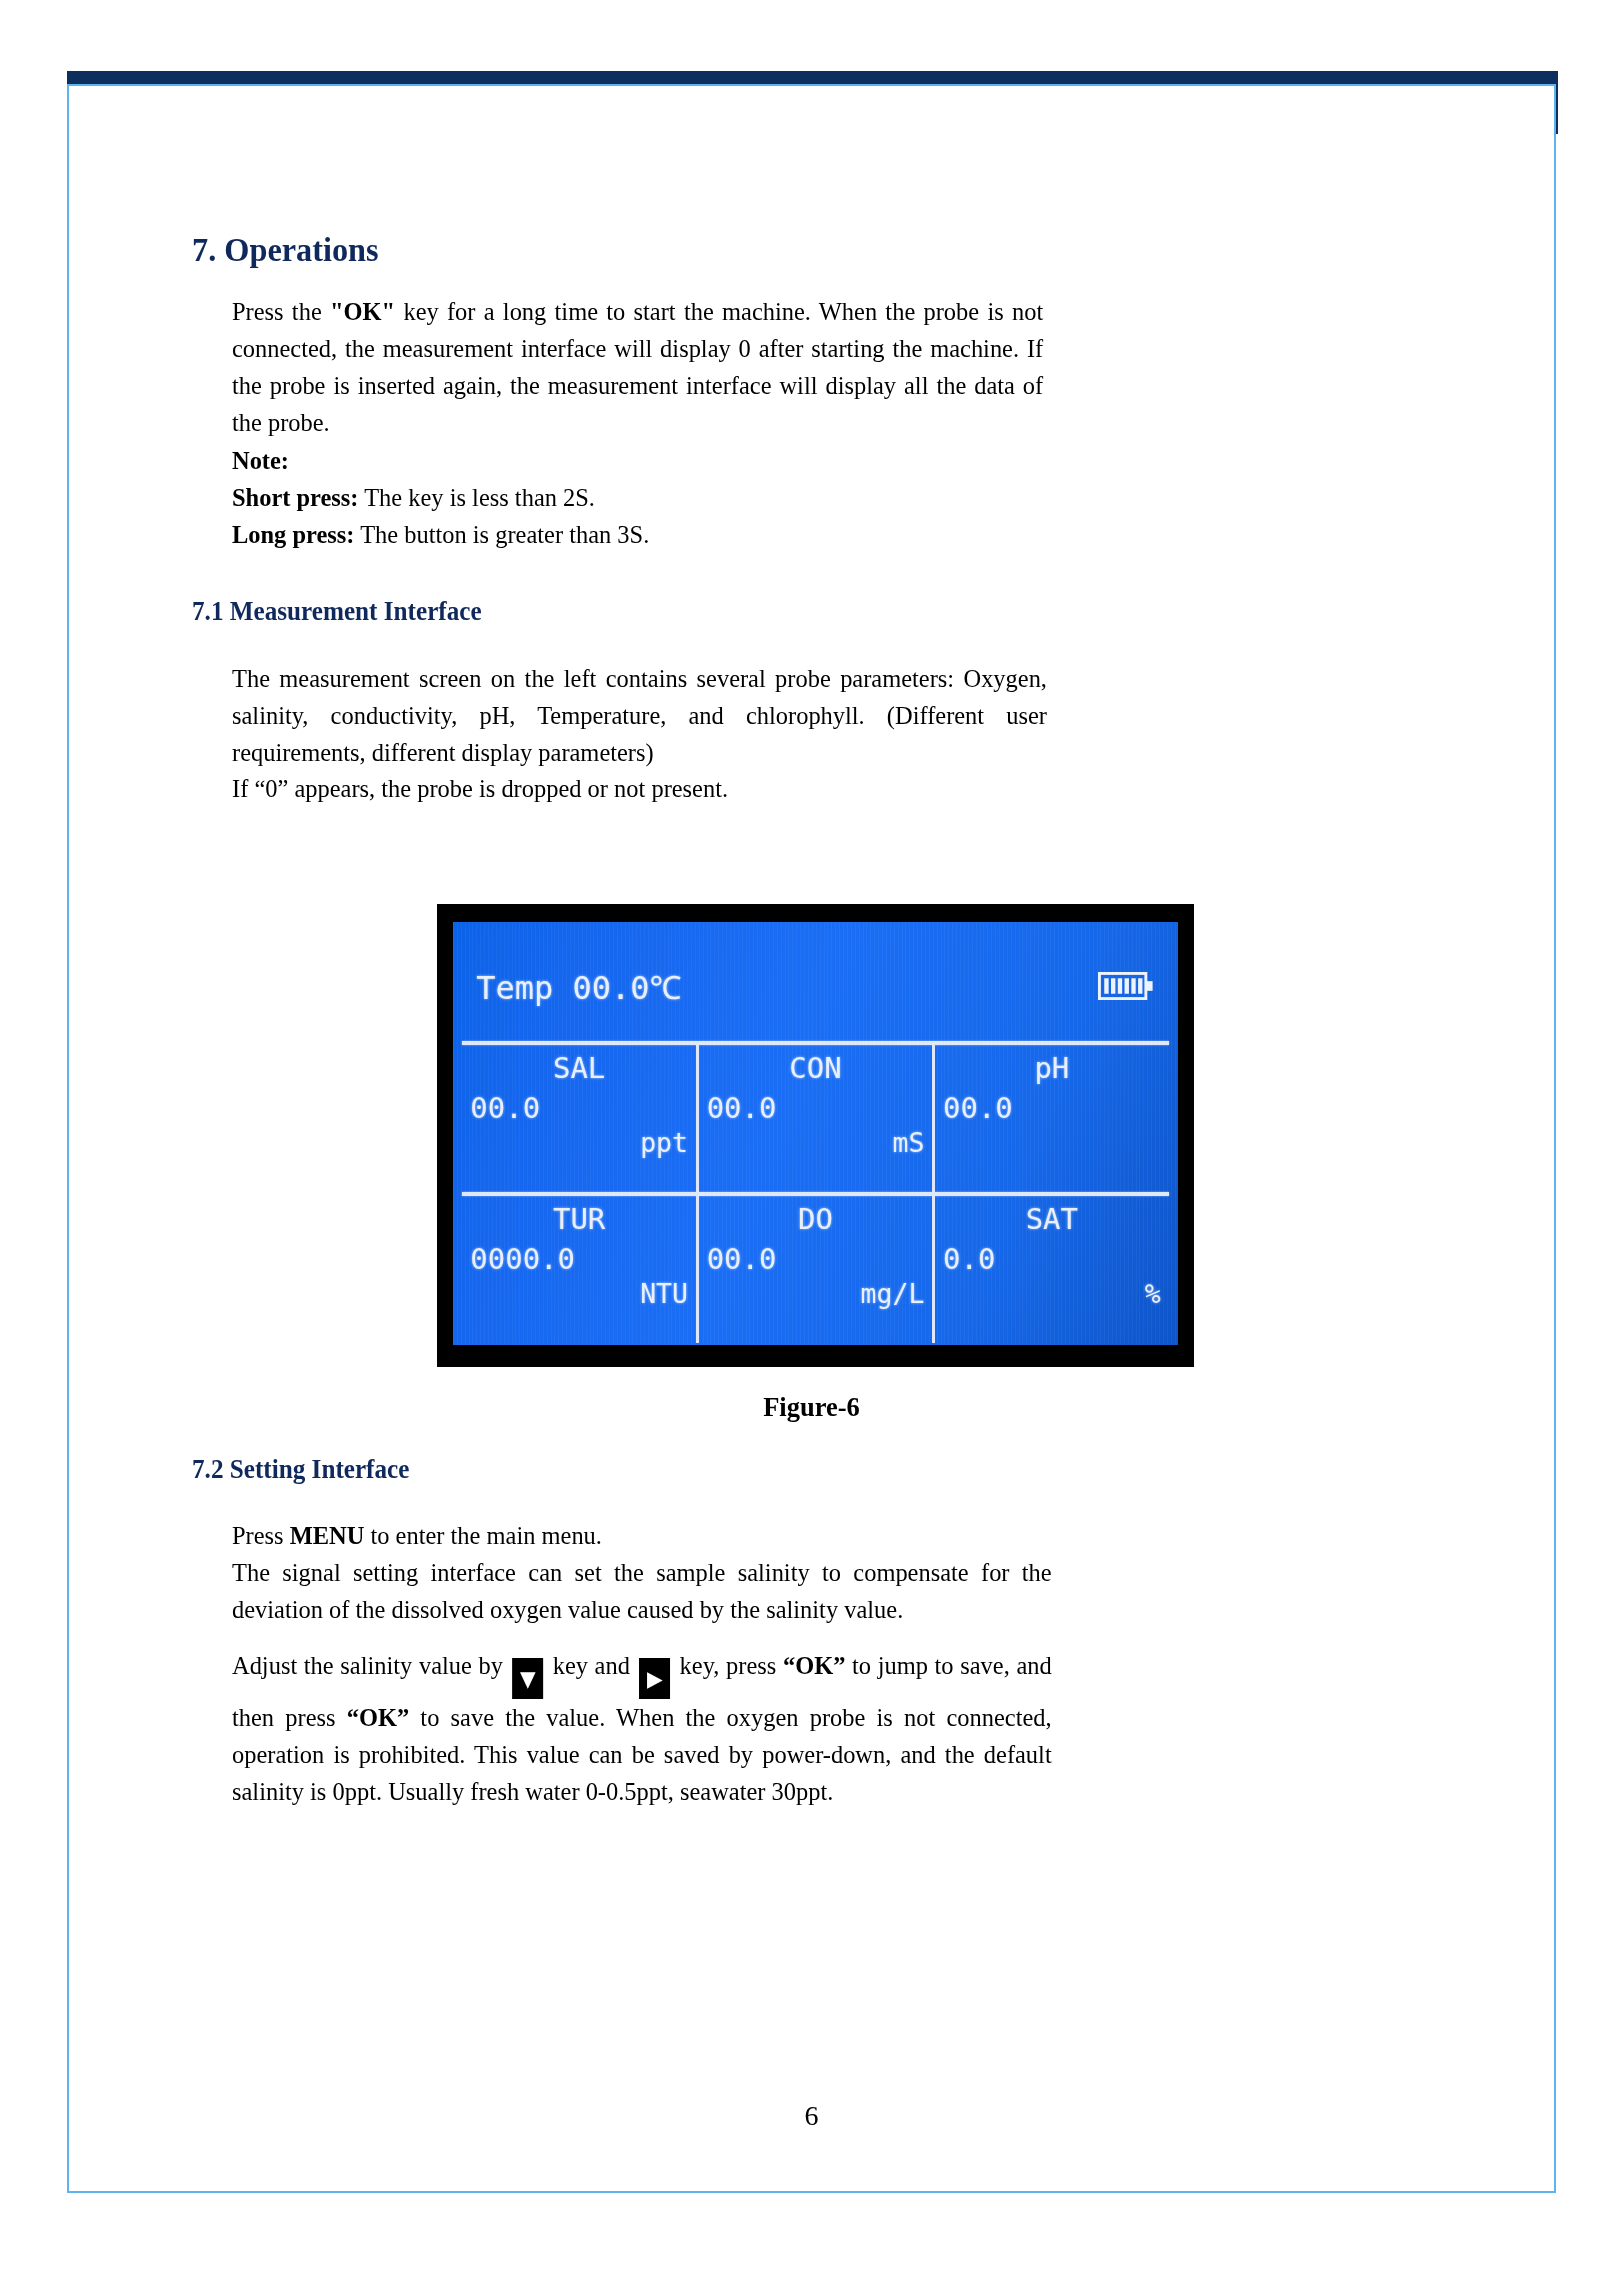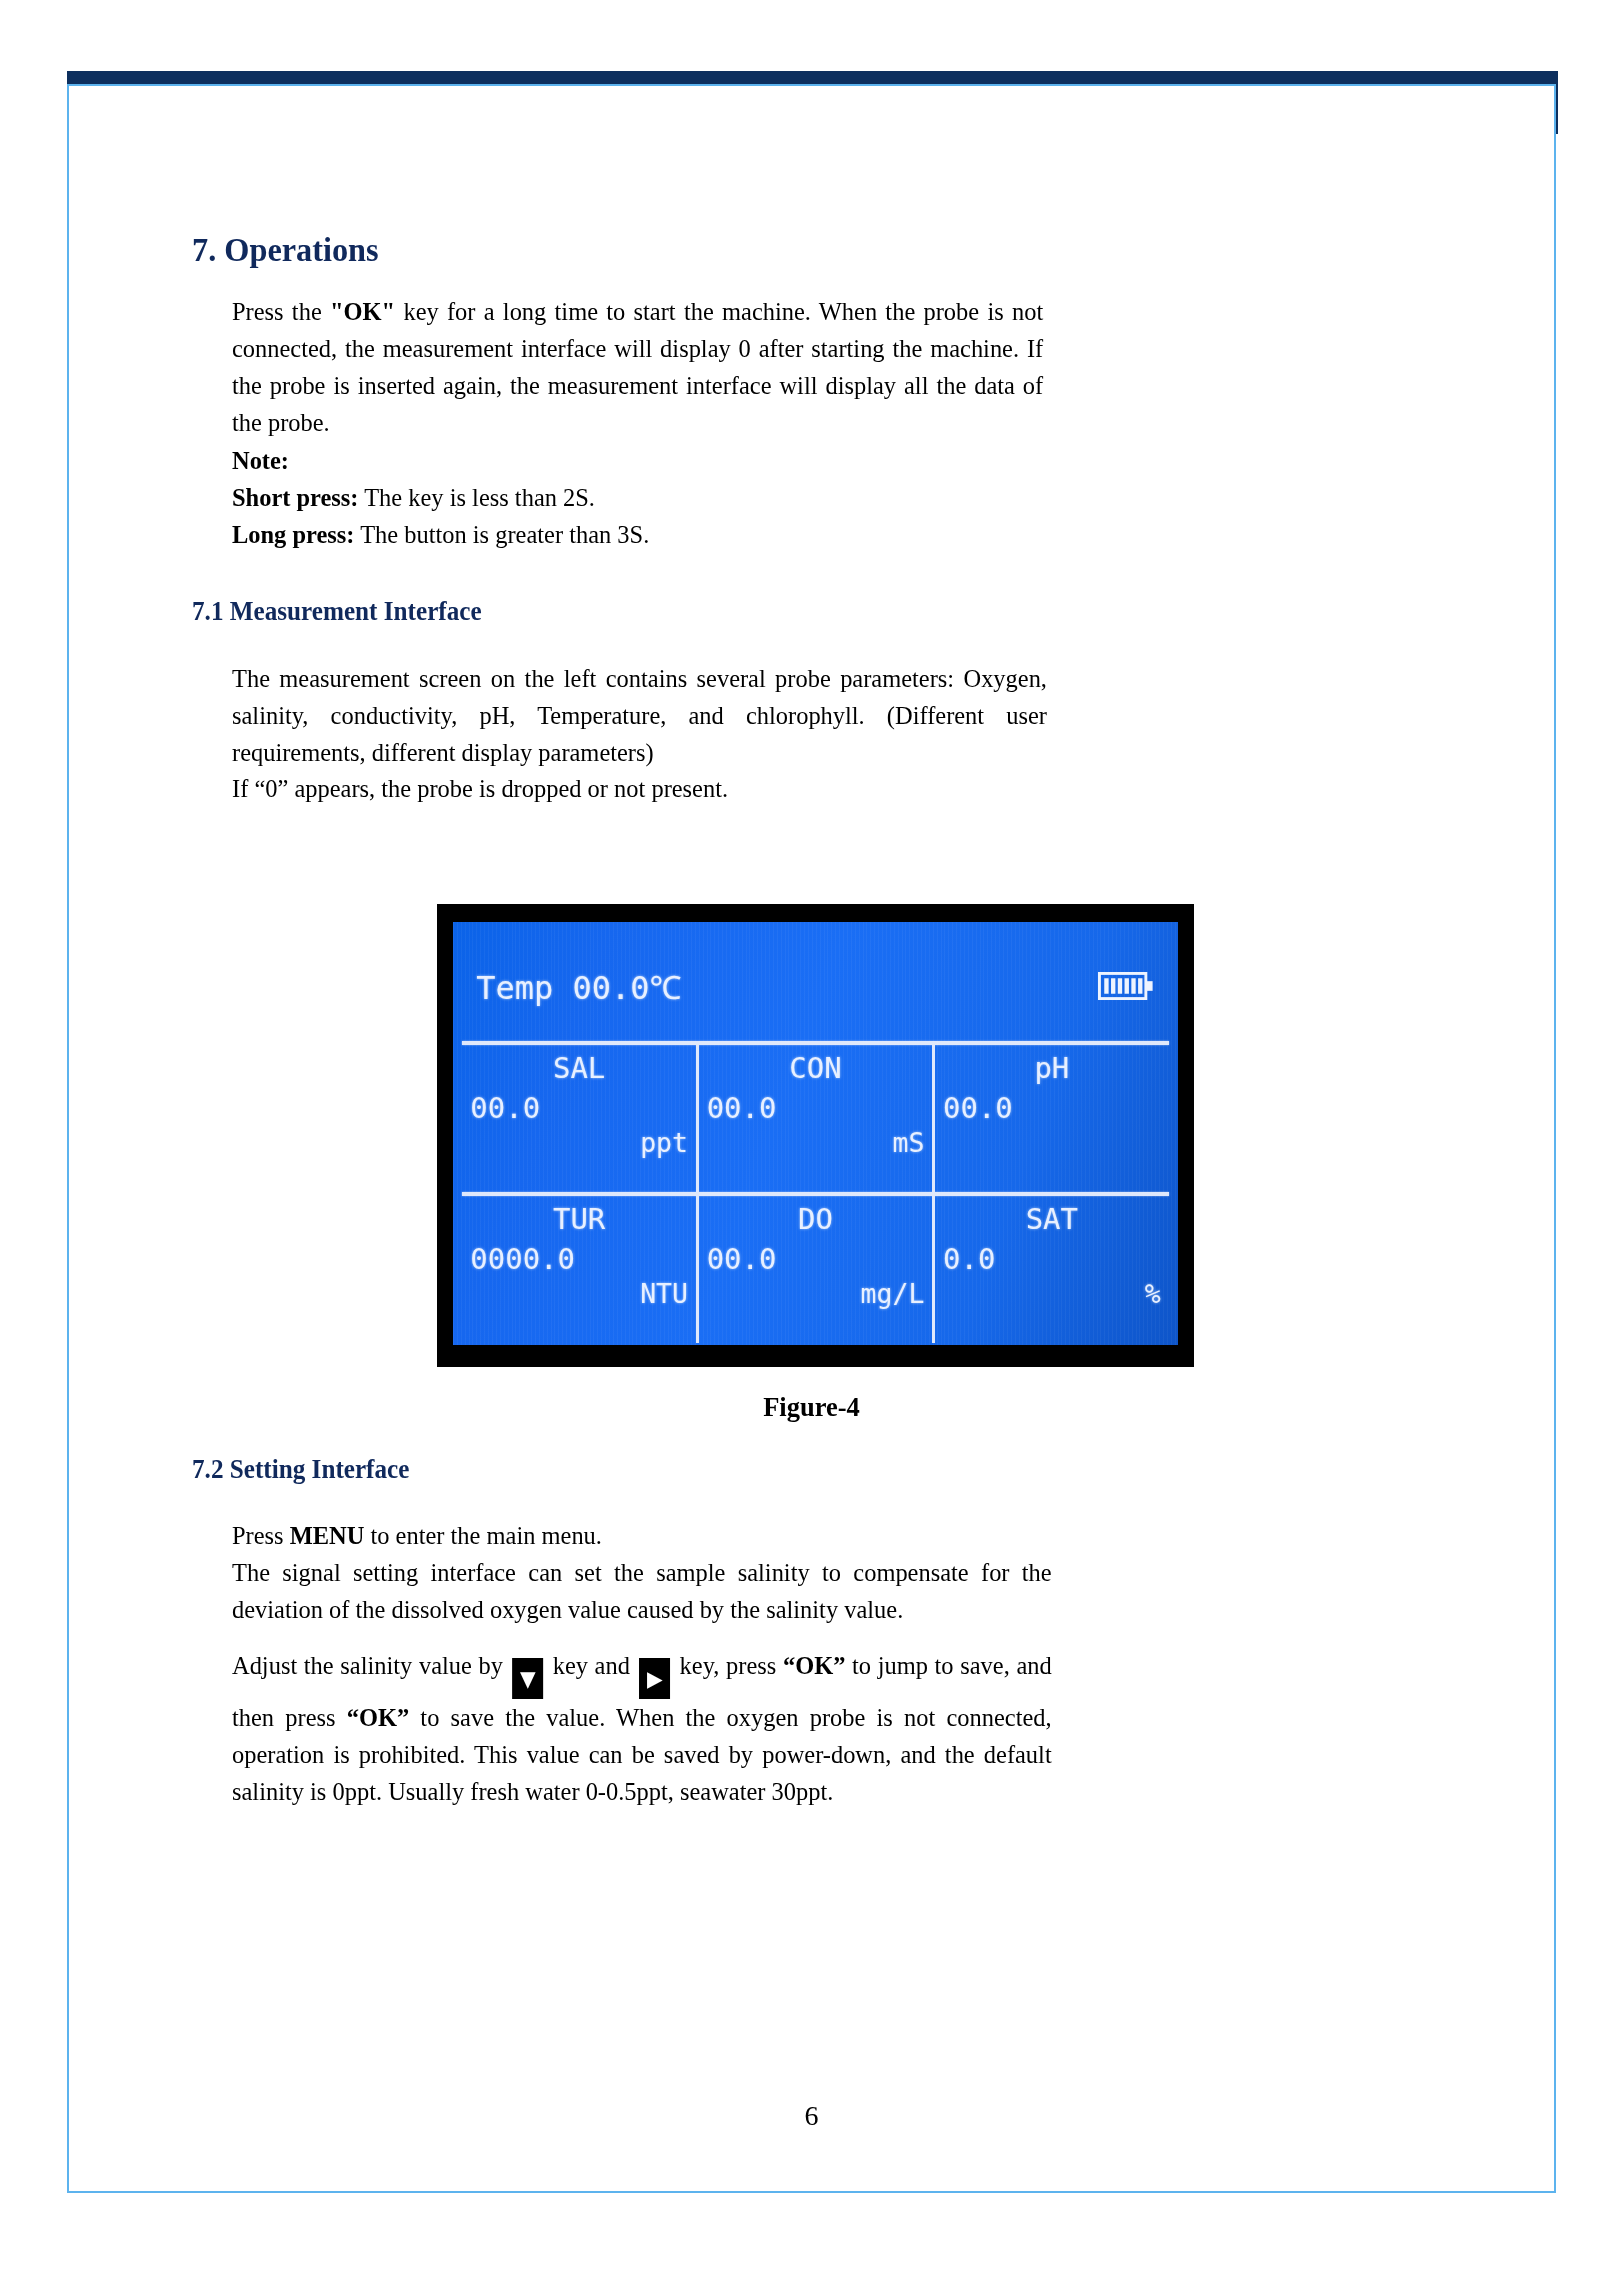--- a/index.html
+++ b/index.html
@@ -331,21 +331,21 @@
               <span class="cell-value">0.0</span>
               <span class="cell-unit">%</span>
             </div>
           </div>
 
         </div>
       </div>
     </div>
   </div>
 
-  <div id="figure-caption">Figure-4</div>
+  <div id="figure-caption">Figure-6</div>
 
   <div class="h2" style="left:125px; top:1321px;">7.2  Setting Interface</div>
 
   <div class="body-block nojust" style="left:165px; top:1384px; width:872px;">
     <span>Press </span><b>MENU</b><span> to enter the main menu.</span>
   </div>
 
   <div class="body-block" style="left:165px; top:1421px; width:872px;">The signal setting interface can set the sample salinity to compensate for the deviation of the dissolved oxygen value caused by the salinity value.</div>
 
   <div class="body-block" style="left:165px; top:1514px; width:872px;">

